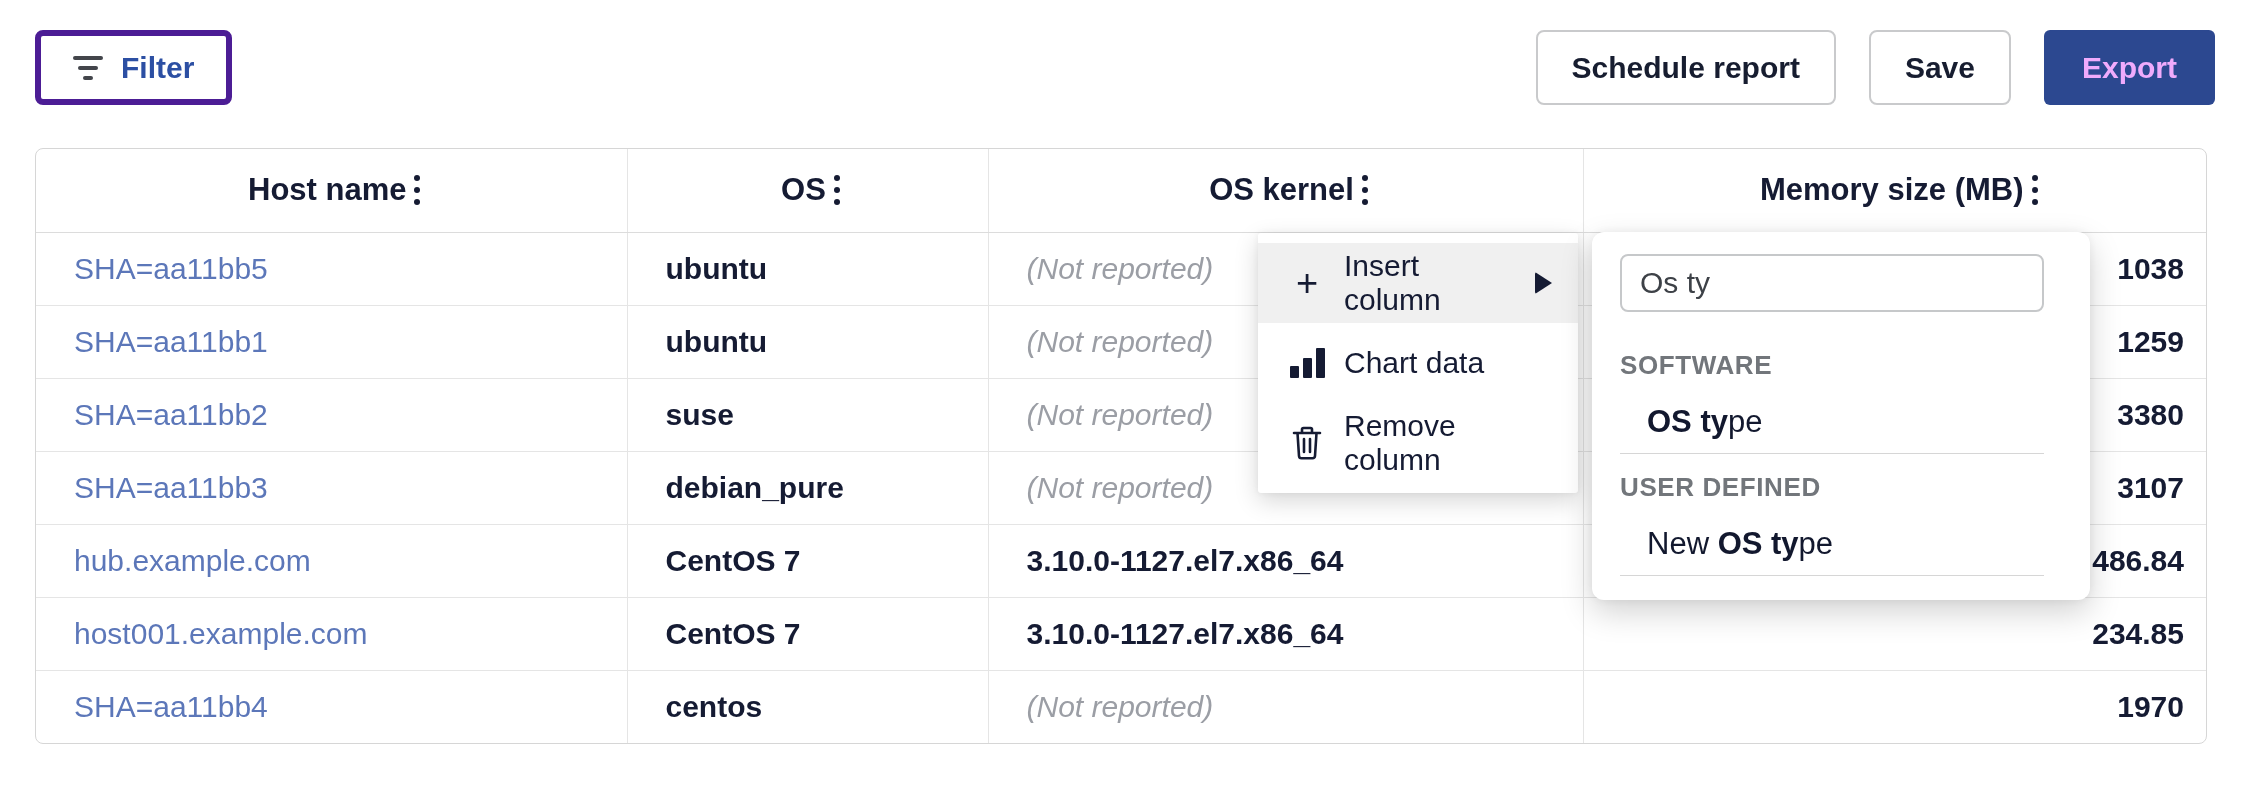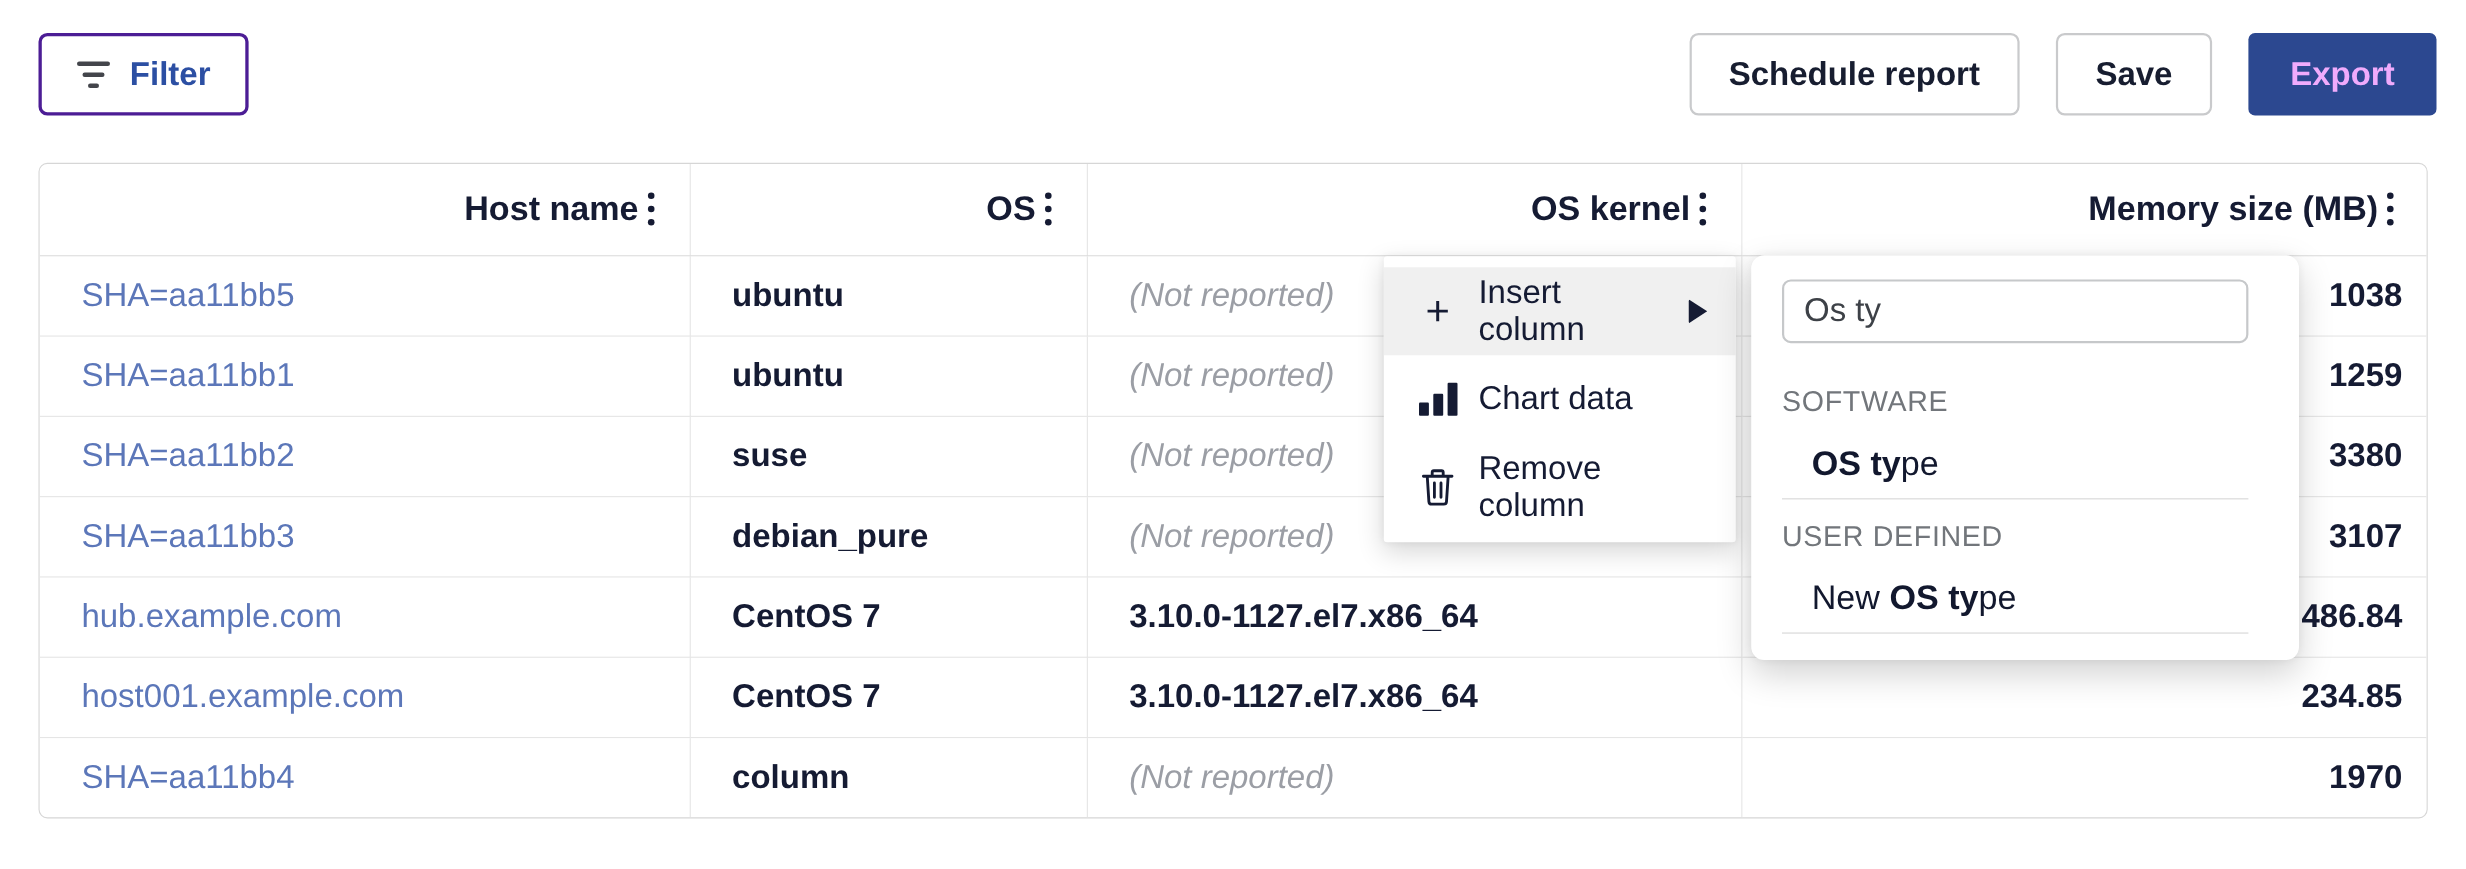--- a/index.html
+++ b/index.html
@@ -3,40 +3,40 @@
 <meta charset="utf-8">
 <style>
   html,body{margin:0;padding:0;width:2242px;height:790px;background:#ffffff;overflow:hidden;
     font-family:"Liberation Sans","DejaVu Sans",sans-serif;color:#151b33;}
   *{box-sizing:border-box;}
 
   
   .toolbar{display:flex;justify-content:space-between;align-items:flex-start;padding:30px 27px 0 35px;}
   .btn{height:75px;border-radius:8px;font-size:30px;display:inline-flex;align-items:center;justify-content:center;
     background:#ffffff;cursor:pointer;font-family:inherit;}
-  .btn-filter{border:3px solid #4c1d95;color:#2c4fa3;font-weight:700;padding:0 32px;gap:18px;}
+  .btn-filter{border:6px solid #4c1d95;color:#2c4fa3;font-weight:700;padding:0 32px;gap:18px;}
   .filter-icon{display:inline-flex;flex-direction:column;gap:6px;align-items:center;}
   .filter-icon i{display:block;height:4px;background:#43454b;border-radius:2px;}
   .filter-icon i:nth-child(1){width:30px;}
   .filter-icon i:nth-child(2){width:20px;}
   .filter-icon i:nth-child(3){width:10px;}
   .toolbar-right{display:flex;gap:33px;}
   .btn-outline{border:2px solid #c9cacc;color:#171d30;font-weight:600;padding:0 34px;}
   .btn-primary{border:none;background:#2c4890;color:#f0abfc;font-weight:700;padding:0 38px;border-radius:6px;}
 
   
   .table-wrap{margin:43px 35px 0 35px;width:2172px;border:1px solid #d6d6d6;border-radius:8px;overflow:hidden;background:#fff;}
   table.data-table{border-collapse:collapse;table-layout:fixed;width:100%;}
   col.c-host{width:591px;} col.c-os{width:361px;} col.c-kernel{width:595px;} col.c-mem{width:625px;}
   th,td{border-right:1px solid #e5e5e5;border-bottom:1px solid #e5e5e5;padding:0 24px 0 38px;text-align:left;vertical-align:middle;}
   th:last-child,td:last-child{border-right:none;}
   tbody tr:last-child td{border-bottom:none;}
   th{height:83px;font-size:31px;font-weight:700;color:#151b33;border-bottom:1px solid #dcdcdc;}
   td{height:73px;font-size:30px;font-weight:600;color:#151b33;}
-  .th-inner{display:flex;align-items:center;justify-content:flex-end;}
+  .th-inner{display:flex;align-items:center;justify-content:center;}
   .kebab{background:none;border:none;display:inline-flex;flex-direction:column;gap:6px;align-items:center;padding:8px;cursor:pointer;}
   .kebab .dot{width:6px;height:6px;border-radius:50%;background:#151b33;display:block;}
   a.host-link{color:#5c77b9;text-decoration:none;font-weight:400;cursor:pointer;}
   td.not-reported{font-style:italic;color:#9b9ea5;font-weight:500;}
   td.mem-cell{text-align:right;padding-right:24px;}
 
   
   .column-menu{position:absolute;left:1258px;top:233px;width:320px;background:#ffffff;border-radius:3px;
     padding:10px 0;z-index:5;box-shadow:0 8px 24px rgba(0,0,0,0.16),0 0 6px rgba(0,0,0,0.06);}
   .menu-item{height:80px;display:flex;align-items:center;padding:0 26px;cursor:pointer;}
@@ -50,21 +50,21 @@
   .chart-bars i:nth-child(3){height:30px;}
   .mi-label{font-size:30px;font-weight:500;color:#151b33;margin-left:14px;}
   .caret-right{width:0;height:0;border-left:17px solid #151b33;border-top:11px solid transparent;
     border-bottom:11px solid transparent;margin-left:20px;border-radius:2px;}
 
   
   .insert-popover{position:absolute;left:1592px;top:232px;width:498px;height:368px;background:#ffffff;border-radius:12px;
     z-index:6;box-shadow:0 12px 32px rgba(0,0,0,0.18),0 0 8px rgba(0,0,0,0.06);padding:22px 46px 16px 28px;}
   .popover-search{width:424px;height:58px;border:2px solid #c6c8ca;border-radius:8px;font-size:30px;color:#3d4147;
     padding:0 18px;font-family:inherit;outline:none;background:#fff;}
-  .section-heading{margin-top:38px;font-size:26px;font-weight:400;color:#72767b;letter-spacing:0.6px;line-height:30px;}
+  .section-heading{margin-top:38px;font-size:26px;font-weight:700;color:#72767b;letter-spacing:0.6px;line-height:30px;}
   .option{margin-top:24px;padding-left:27px;font-size:31px;color:#12182e;line-height:36px;cursor:pointer;}
   .option .match{font-weight:700;}
   .option .pre,.option .post{font-weight:400;}
   .pop-divider{margin-top:13px;border-bottom:1px solid #d6d6d6;width:424px;}
   .section-heading.second{margin-top:18px;}
 </style>
 </head>
 <body>
 
 <div class="toolbar">
@@ -167,21 +167,21 @@
       <td class="mem-cell">486.84</td>
     </tr>
     <tr>
       <td><a class="host-link">host001.example.com</a></td>
       <td>CentOS 7</td>
       <td>3.10.0-1127.el7.x86_64</td>
       <td class="mem-cell">234.85</td>
     </tr>
     <tr>
       <td><a class="host-link">SHA=aa11bb4</a></td>
-      <td>column</td>
+      <td>centos</td>
       <td class="not-reported">(Not reported)</td>
       <td class="mem-cell">1970</td>
     </tr>
   </tbody>
 </table>
 </div>
 
 <div class="column-menu">
   <div class="menu-item highlighted">
     <span class="mi-icon">

